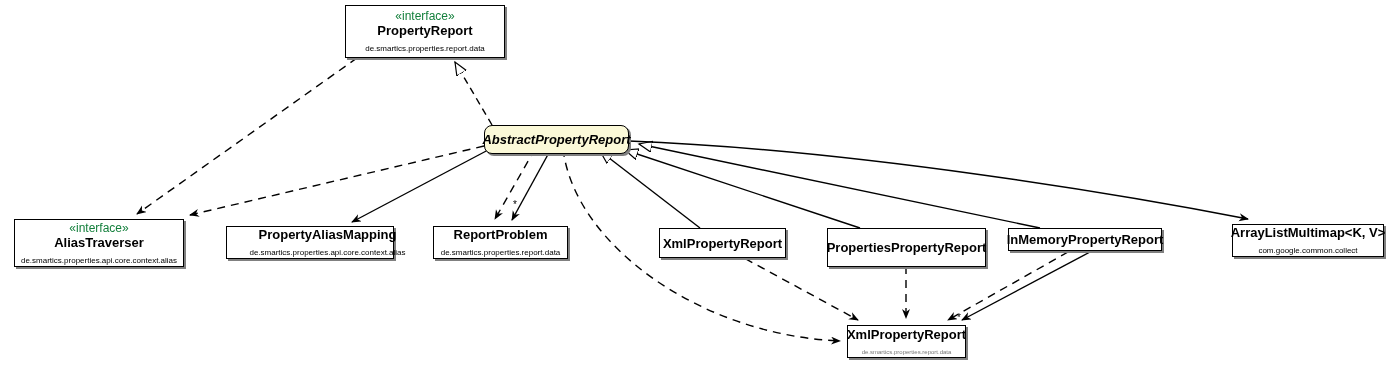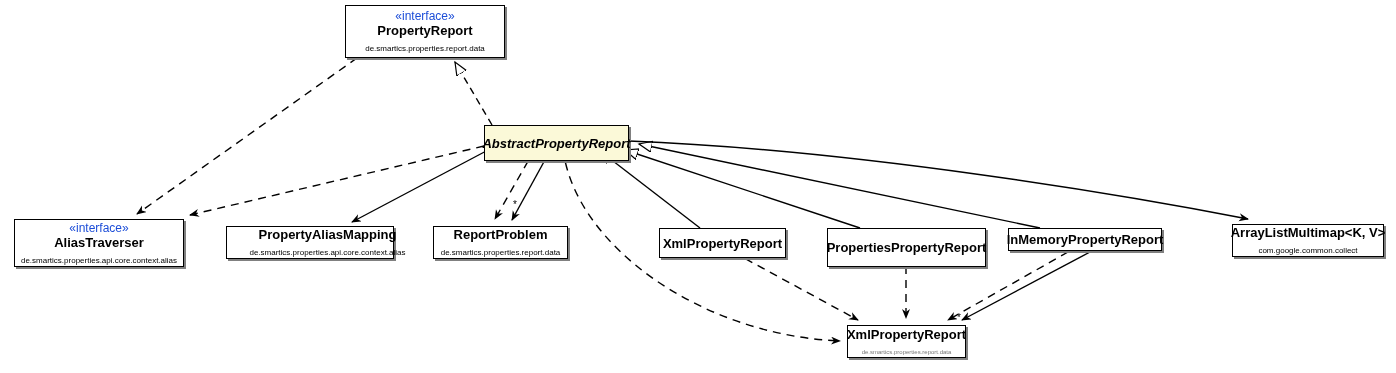--- a/index.html
+++ b/index.html
@@ -34,21 +34,21 @@
     justify-content: center;
     text-align: center;
     z-index: 5;
   }
   .node.highlight {
     background: #fbf9d8;
   }
   .stereotype {
     font-size: 12px;
     line-height: 14px;
-    color: #1d4ed8;
+    color: #15803d;
   }
   .cname {
     font-size: 13px;
     line-height: 15px;
     color: #000000;
     white-space: nowrap;
     font-weight: bold;
   }
   .cname.abstract {
     font-style: italic;
@@ -118,21 +118,21 @@
 
     <path d="M1090,252 L962,320" fill="none" stroke="#000000" stroke-width="1.4" marker-end="url(#open-arrow)"></path>
   </svg>
 
   <div class="node" style="left:345px; top:5px; width:160px; height:53px;">
     <div class="stereotype">«interface»</div>
     <div class="cname">PropertyReport</div>
     <div class="pkg">de.smartics.properties.report.data</div>
   </div>
 
-  <div class="node highlight" style="left:484px; top:125px; width:145px; height:36px;">
+  <div class="node highlight" style="left:484px; top:125px; width:145px; height:29px;border-radius:8px;">
     <div class="cname abstract">AbstractPropertyReport</div>
   </div>
 
   <div class="node" style="left:14px; top:219px; width:170px; height:48px;">
     <div class="stereotype">«interface»</div>
     <div class="cname">AliasTraverser</div>
     <div class="pkg">de.smartics.properties.api.core.context.alias</div>
   </div>
 
   <div class="node" style="left:226px; top:226px; width:168px; height:33px;padding-left:35px;">

